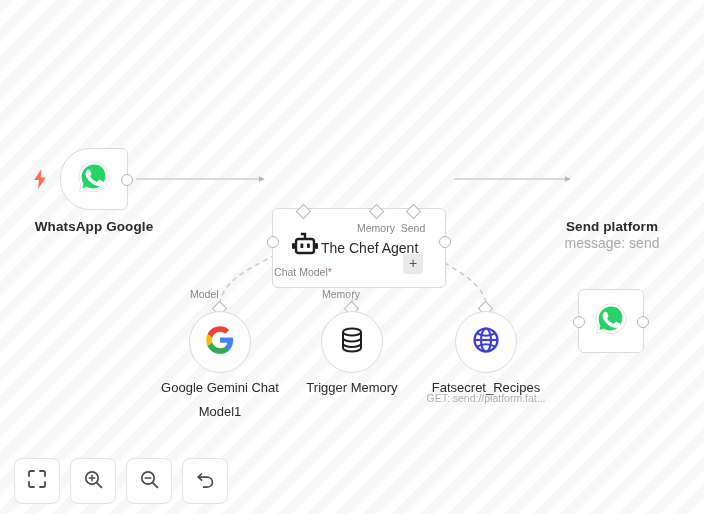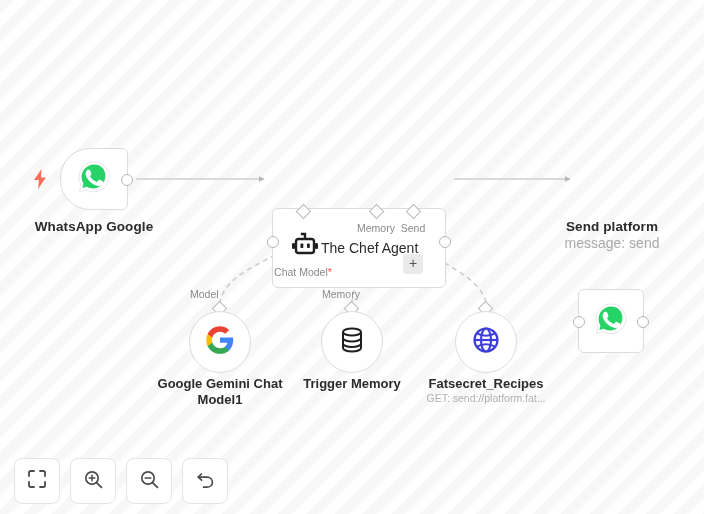--- a/index.html
+++ b/index.html
@@ -186,22 +186,22 @@
     box-sizing: border-box;
     display: flex;
     align-items: center;
     justify-content: center;
   }
   .circle-label {
     position: absolute;
     text-align: center;
     color: #2b2b2b;
     font-size: 13px;
-    font-weight: bold;
-    line-height: 16px;
+    font-weight: normal;
+    line-height: 24px;
   }
   .circle-sub {
     position: absolute;
     text-align: center;
     color: #b0b0b0;
     font-size: 10.5px;
     line-height: 13px;
   }
   .edge-label {
     position: absolute;

